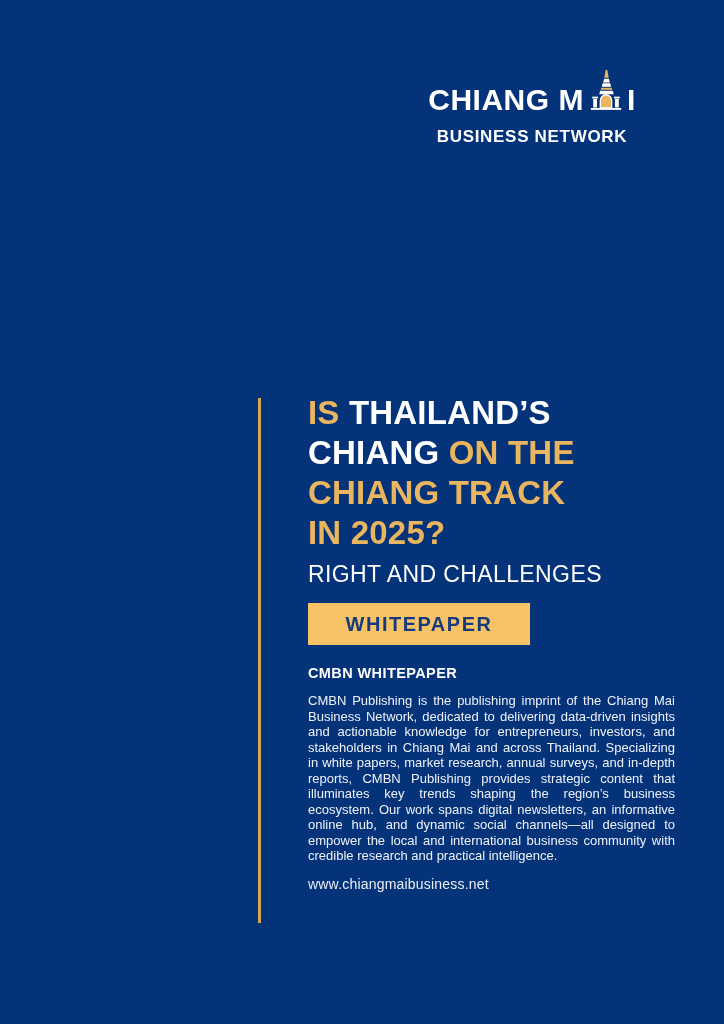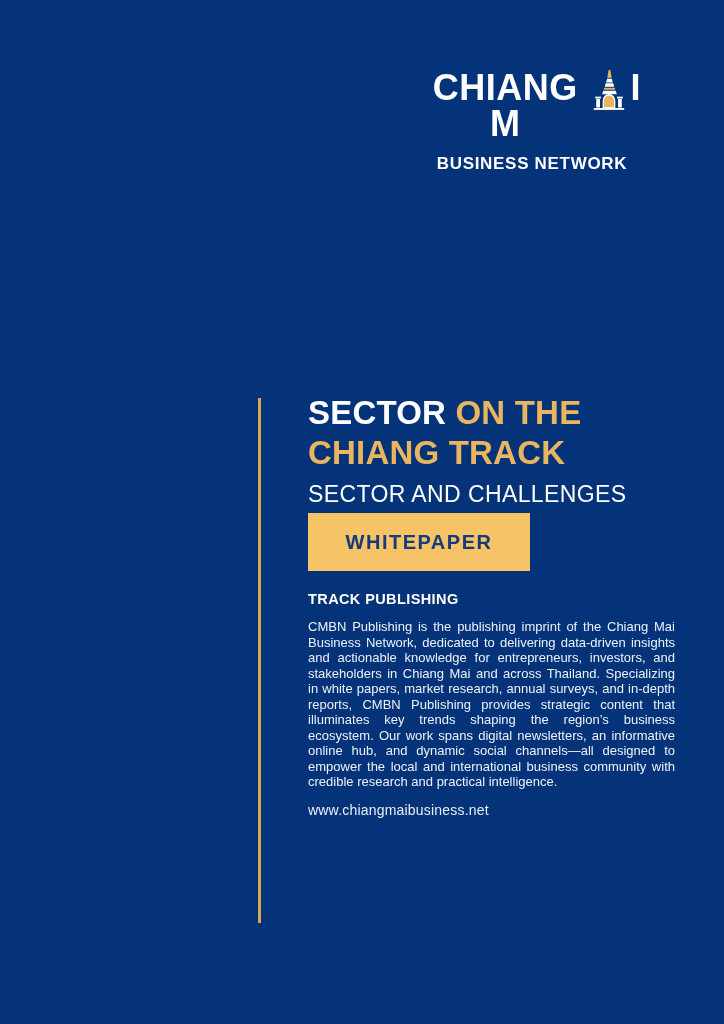--- a/index.html
+++ b/index.html
@@ -20,22 +20,22 @@
     font-family:"Liberation Sans", sans-serif;
     overflow:hidden;
   }
 
   
   .logo{
     position:absolute;top:70px;left:423px;width:218px;
     color:#fff;text-align:center;
   }
   .logo-line1{
-    display:flex;align-items:flex-start;justify-content:center;
-    font-weight:700;font-size:36px;letter-spacing:.5px;line-height:1;
+    display:flex;align-items:flex-end;justify-content:center;
+    font-weight:700;font-size:30px;letter-spacing:.5px;line-height:1;
   }
   .logo-line1 .temple{margin:0 3px 0 4px;display:block;}
   .logo-line2{
     font-weight:700;font-size:17px;letter-spacing:.7px;margin-top:12px;
   }
 
   
   .gold-line{
     position:absolute;left:258px;top:398px;
     width:3px;height:525px;background:var(--accent-line);
@@ -50,21 +50,21 @@
   }
   .title .gold{color:var(--title-gold);}
   .title .white{color:var(--title-white);}
 
   .subtitle{
     margin:9px 0 0;color:#fff;
     font-size:23px;font-weight:500;letter-spacing:.4px;line-height:1.1;
   }
 
   .badge{
-    margin-top:6px;width:222px;height:58px;box-sizing:border-box;
+    margin-top:16px;width:222px;height:42px;box-sizing:border-box;
     background:var(--badge-bg);color:var(--badge-text);
     font-weight:700;font-size:20px;letter-spacing:1.5px;
     display:flex;align-items:center;justify-content:center;
   }
 
   .publisher-heading{
     margin:20px 0 0;color:#fff;
     font-size:14.5px;font-weight:700;letter-spacing:.4px;
   }
 
@@ -107,28 +107,30 @@
       </span>
       <span>I</span>
     </div>
     <div class="logo-line2">BUSINESS NETWORK</div>
   </header>
 
   <div class="gold-line"></div>
 
   <main class="content">
     <h1 class="title" id="cover-title-el">
-        <div><span class="white">SECTOR </span><span class="gold">ON THE</span></div>
+        <div><span class="gold">IS </span><span class="white">THAILAND’S</span></div>
+        <div><span class="white">CHIANG </span><span class="gold">ON THE</span></div>
         <div><span class="gold">CHIANG TRACK</span></div>
+        <div><span class="gold">IN 2025?</span></div>
       </h1>
 
-    <h2 class="subtitle">SECTOR AND CHALLENGES</h2>
+    <h2 class="subtitle">RIGHT AND CHALLENGES</h2>
 
     <div class="badge">WHITEPAPER</div>
 
-    <h3 class="publisher-heading">TRACK PUBLISHING</h3>
+    <h3 class="publisher-heading">CMBN WHITEPAPER</h3>
 
     <p class="publisher-desc">CMBN Publishing is the publishing imprint of the Chiang Mai Business Network, dedicated to delivering data-driven insights and actionable knowledge for entrepreneurs, investors, and stakeholders in Chiang Mai and across Thailand. Specializing in white papers, market research, annual surveys, and in-depth reports, CMBN Publishing provides strategic content that illuminates key trends shaping the region’s business ecosystem. Our work spans digital newsletters, an informative online hub, and dynamic social channels—all designed to empower the local and international business community with credible research and practical intelligence.</p>
 
     <div class="website">www.chiangmaibusiness.net</div>
   </main>
 
 </div>
 
 </body></html>

